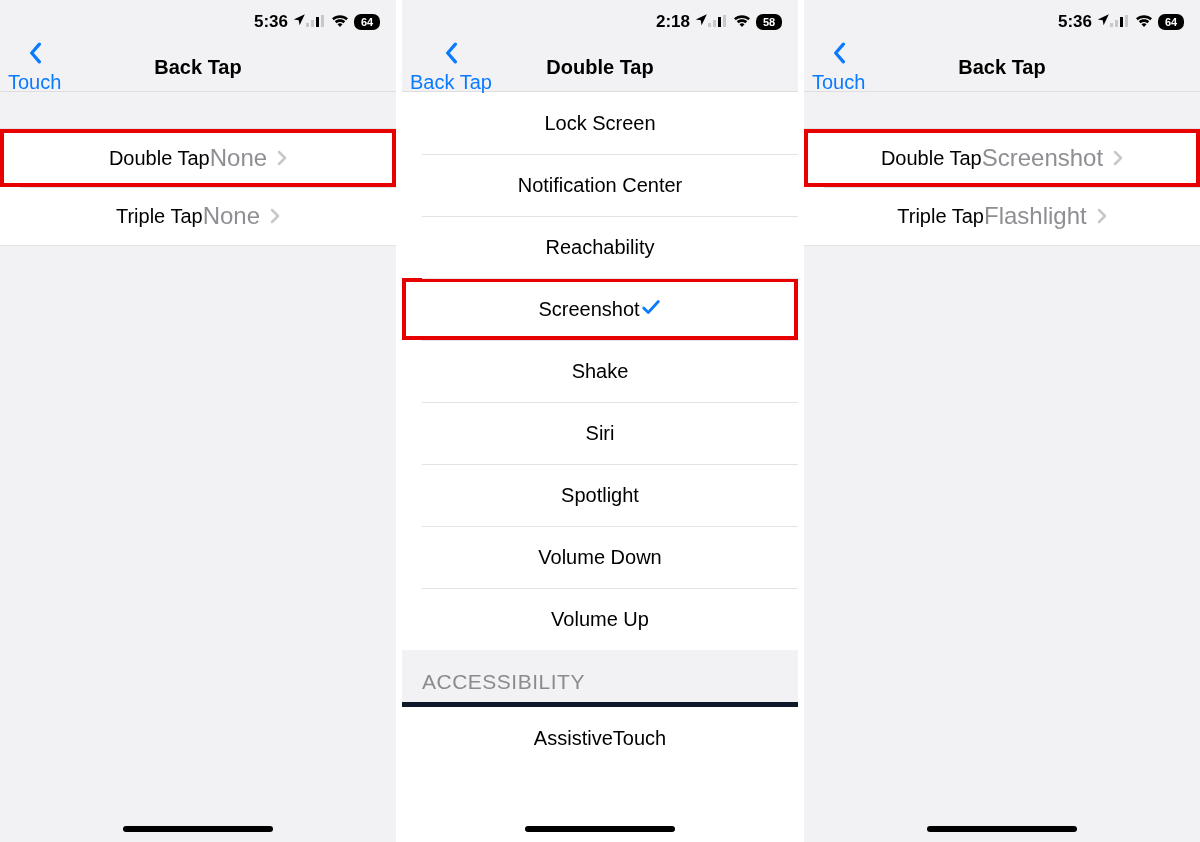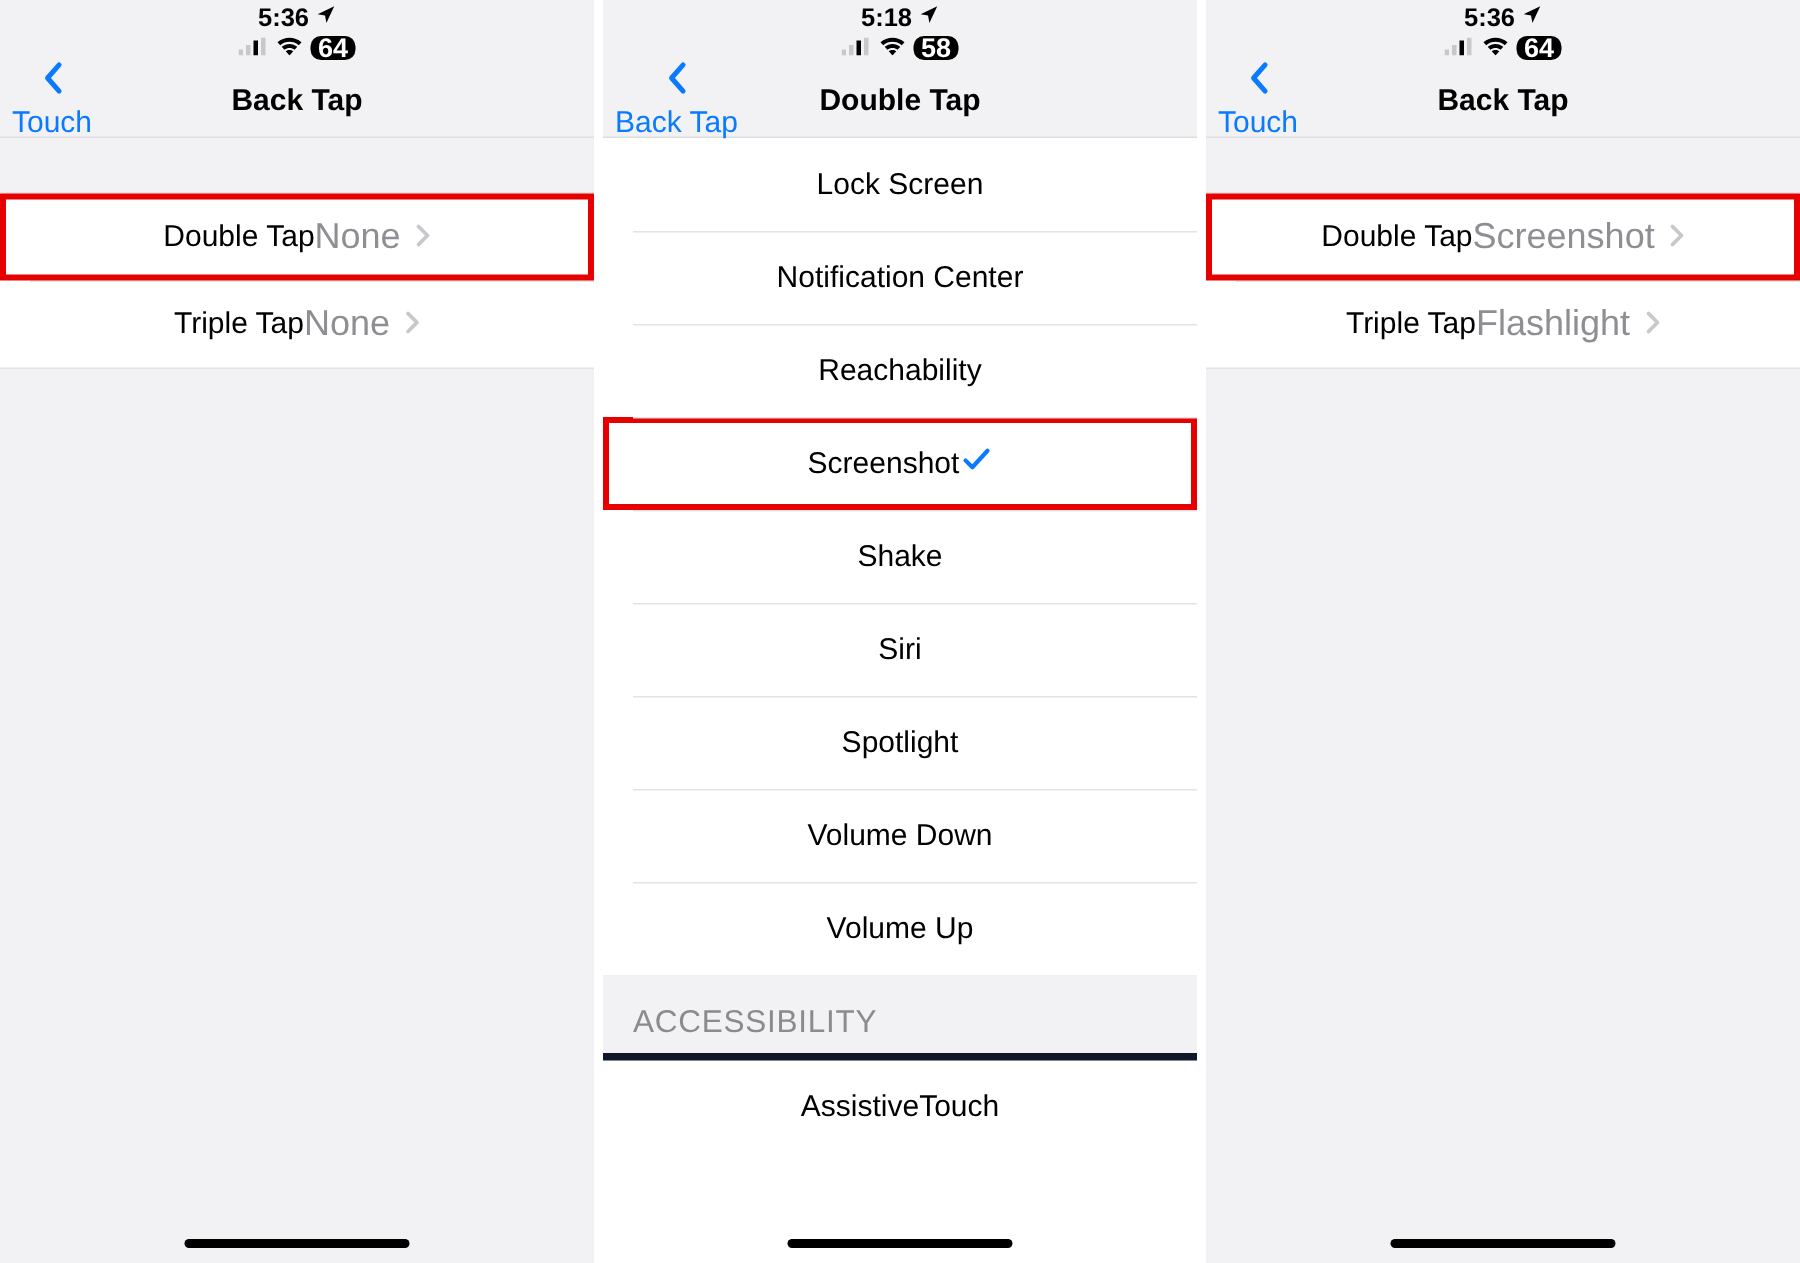--- a/index.html
+++ b/index.html
@@ -25,38 +25,37 @@
     flex-direction: column;
     overflow: hidden;
   }
   .phone:last-child { border-right: none; }
 
   
   .status-bar {
     height: 44px;
     display: flex;
     align-items: center;
-    justify-content: center;
+    justify-content: flex-end;
     padding: 0 16px;
     font-size: 17px;
     font-weight: 600;
     color: #000;
     background: #f2f2f5;
-    flex-direction: column;
   }
   .status-left { display: flex; align-items: center; gap: 4px; }
   .status-right { display: flex; align-items: center; gap: 5px; }
   .location-icon svg { width: 14px; height: 14px; }
   .signal-icon svg { width: 20px; height: 12px; }
   .wifi-icon svg { width: 18px; height: 13px; }
   .battery-badge {
     background: #000;
     color: #fff;
     border-radius: 7px;
-    font-size: 18px;
+    font-size: 11px;
     font-weight: 700;
     padding: 1px 5px;
     line-height: 14px;
     min-width: 26px;
     text-align: center;
     display: inline-flex;
     align-items: center;
     justify-content: center;
   }
 
@@ -230,21 +229,21 @@
         </span>
       </div>
     </div>
 
     <div class="home-indicator"></div>
   </div>
 
   <div class="phone" style="background:#fff;">
     <div class="status-bar" style="background:#f2f2f5;">
       <div class="status-left">
-        <span>5:18</span>
+        <span>2:18</span>
         <span class="location-icon">
           <svg viewBox="0 0 24 24" fill="#000">
               <path d="M3 11 L22 2 L13 21 L11.5 12.5 Z"></path>
             </svg>
         </span>
       </div>
       <div class="status-right">
         <span class="signal-icon">
           <svg viewBox="0 0 20 12">
               <rect x="0" y="8" width="3" height="4" fill="#c7c7cc"></rect>

